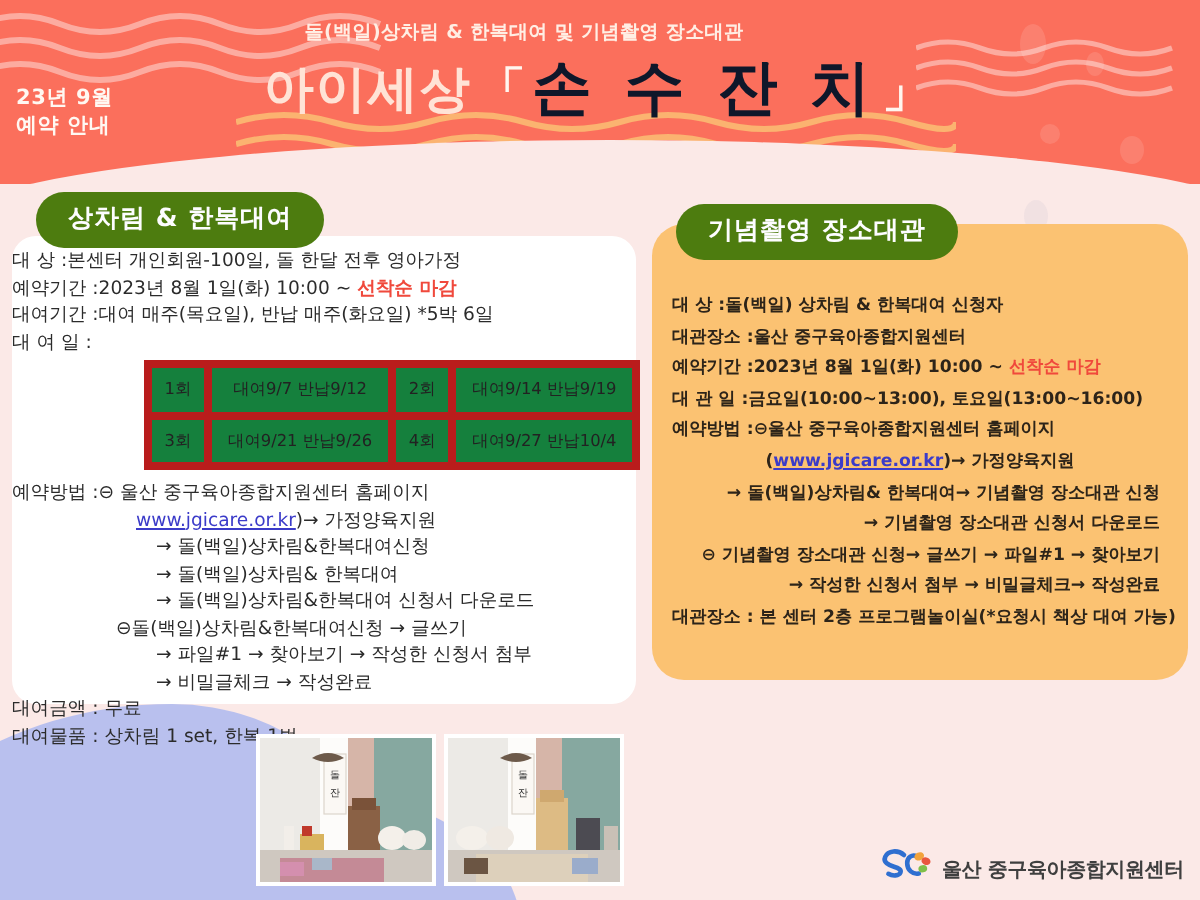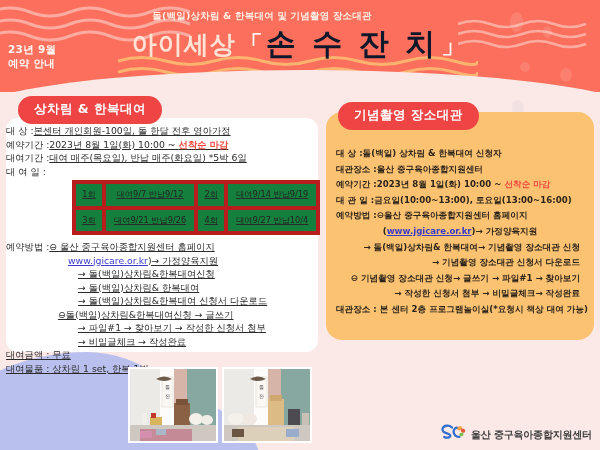--- a/index.html
+++ b/index.html
@@ -36,33 +36,33 @@
 
   .hdr-left{position:absolute;left:8px;top:42px;color:#fff8f2;font-size:10.5px;font-weight:bold;line-height:14px;letter-spacing:.3px;}
   .hdr-sub{position:absolute;left:0;top:10px;width:524px;text-align:center;color:#ffeee4;font-size:9.5px;font-weight:bold;letter-spacing:.2px;}
   .hdr-title{position:absolute;left:0;top:24px;width:600px;text-align:center;white-space:nowrap;}
   .hdr-title .t1{color:#ffe3d6;font-size:25px;font-weight:bold;letter-spacing:1px;vertical-align:middle;}
   .hdr-title .brk{color:#fff6ef;font-size:24px;font-weight:bold;vertical-align:middle;padding:0 3px;}
   .hdr-title .t2{color:#0f172a;font-size:30px;font-weight:bold;letter-spacing:3px;vertical-align:middle;}
 
   
   .pill{
-    position:absolute;background:#ef4444;color:#fdfdff;border-radius:18px;
+    position:absolute;background:#4d7c0f;color:#fdfdff;border-radius:18px;
     font-size:12.5px;font-weight:bold;letter-spacing:.5px;
     padding:5px 16px 6px;z-index:6;white-space:nowrap;
   }
   .pill-left{left:18px;top:96px;}
   .pill-right{left:338px;top:102px;}
 
   
   .card-left{
     position:absolute;left:6px;top:118px;width:312px;height:234px;
     background:#ffffff;border-radius:12px;z-index:4;
   }
-  .left-body{position:absolute;left:6px;top:124px;width:316px;z-index:5;color:#2b2b2b;font-size:9.3px;line-height:13.5px;text-decoration:underline;}
+  .left-body{position:absolute;left:6px;top:124px;width:316px;z-index:5;color:#2b2b2b;font-size:9.3px;line-height:13.5px;}
   .row{white-space:nowrap;}
   .lbl{display:inline-block;}
   .hl{color:#f0493c;font-weight:bold;}
   .lnk{color:#3b3bc9;text-decoration:underline;}
   .indent1{padding-left:62px;}
   .indent2{padding-left:72px;}
   .indent3{padding-left:52px;}
 
   
   table.sched{border-collapse:collapse;margin:2px 0 0 66px;}

